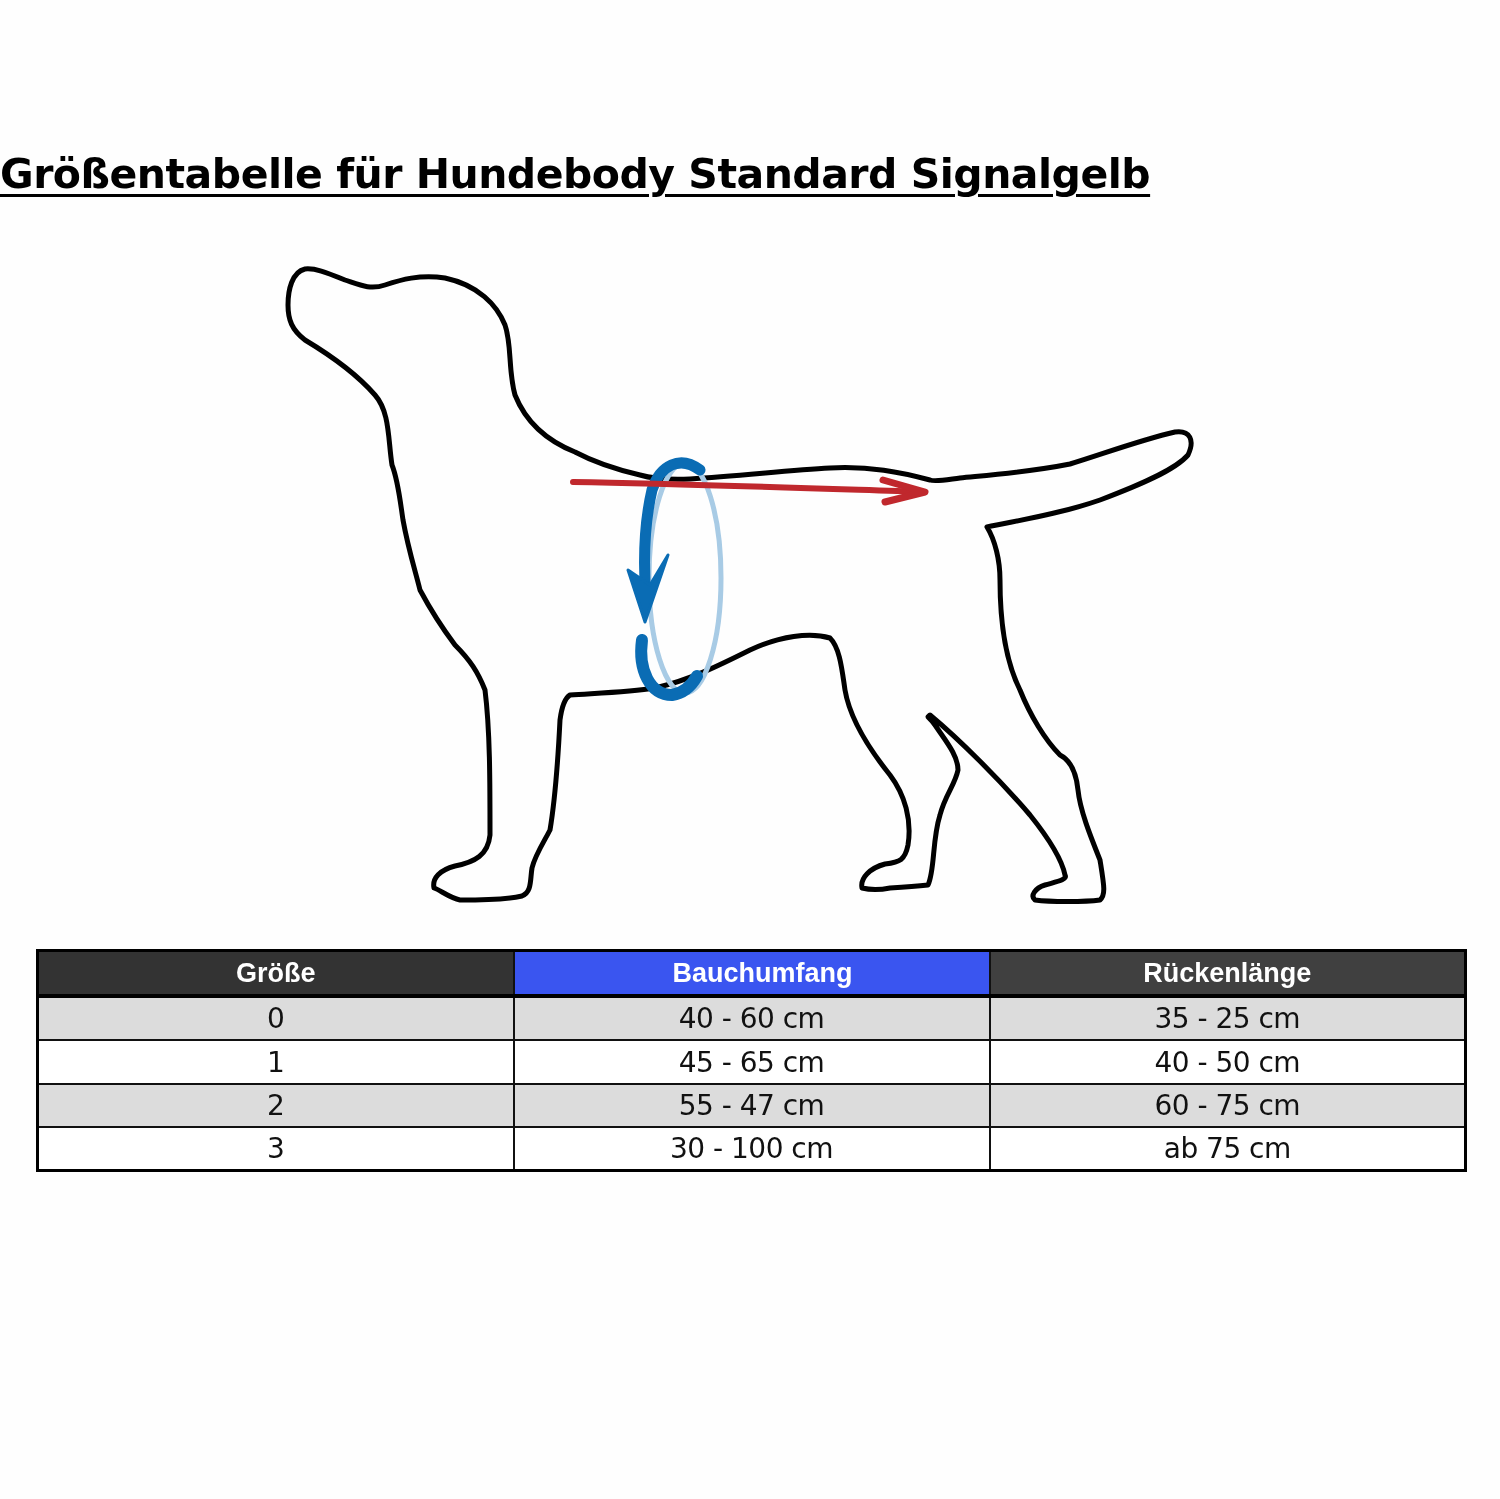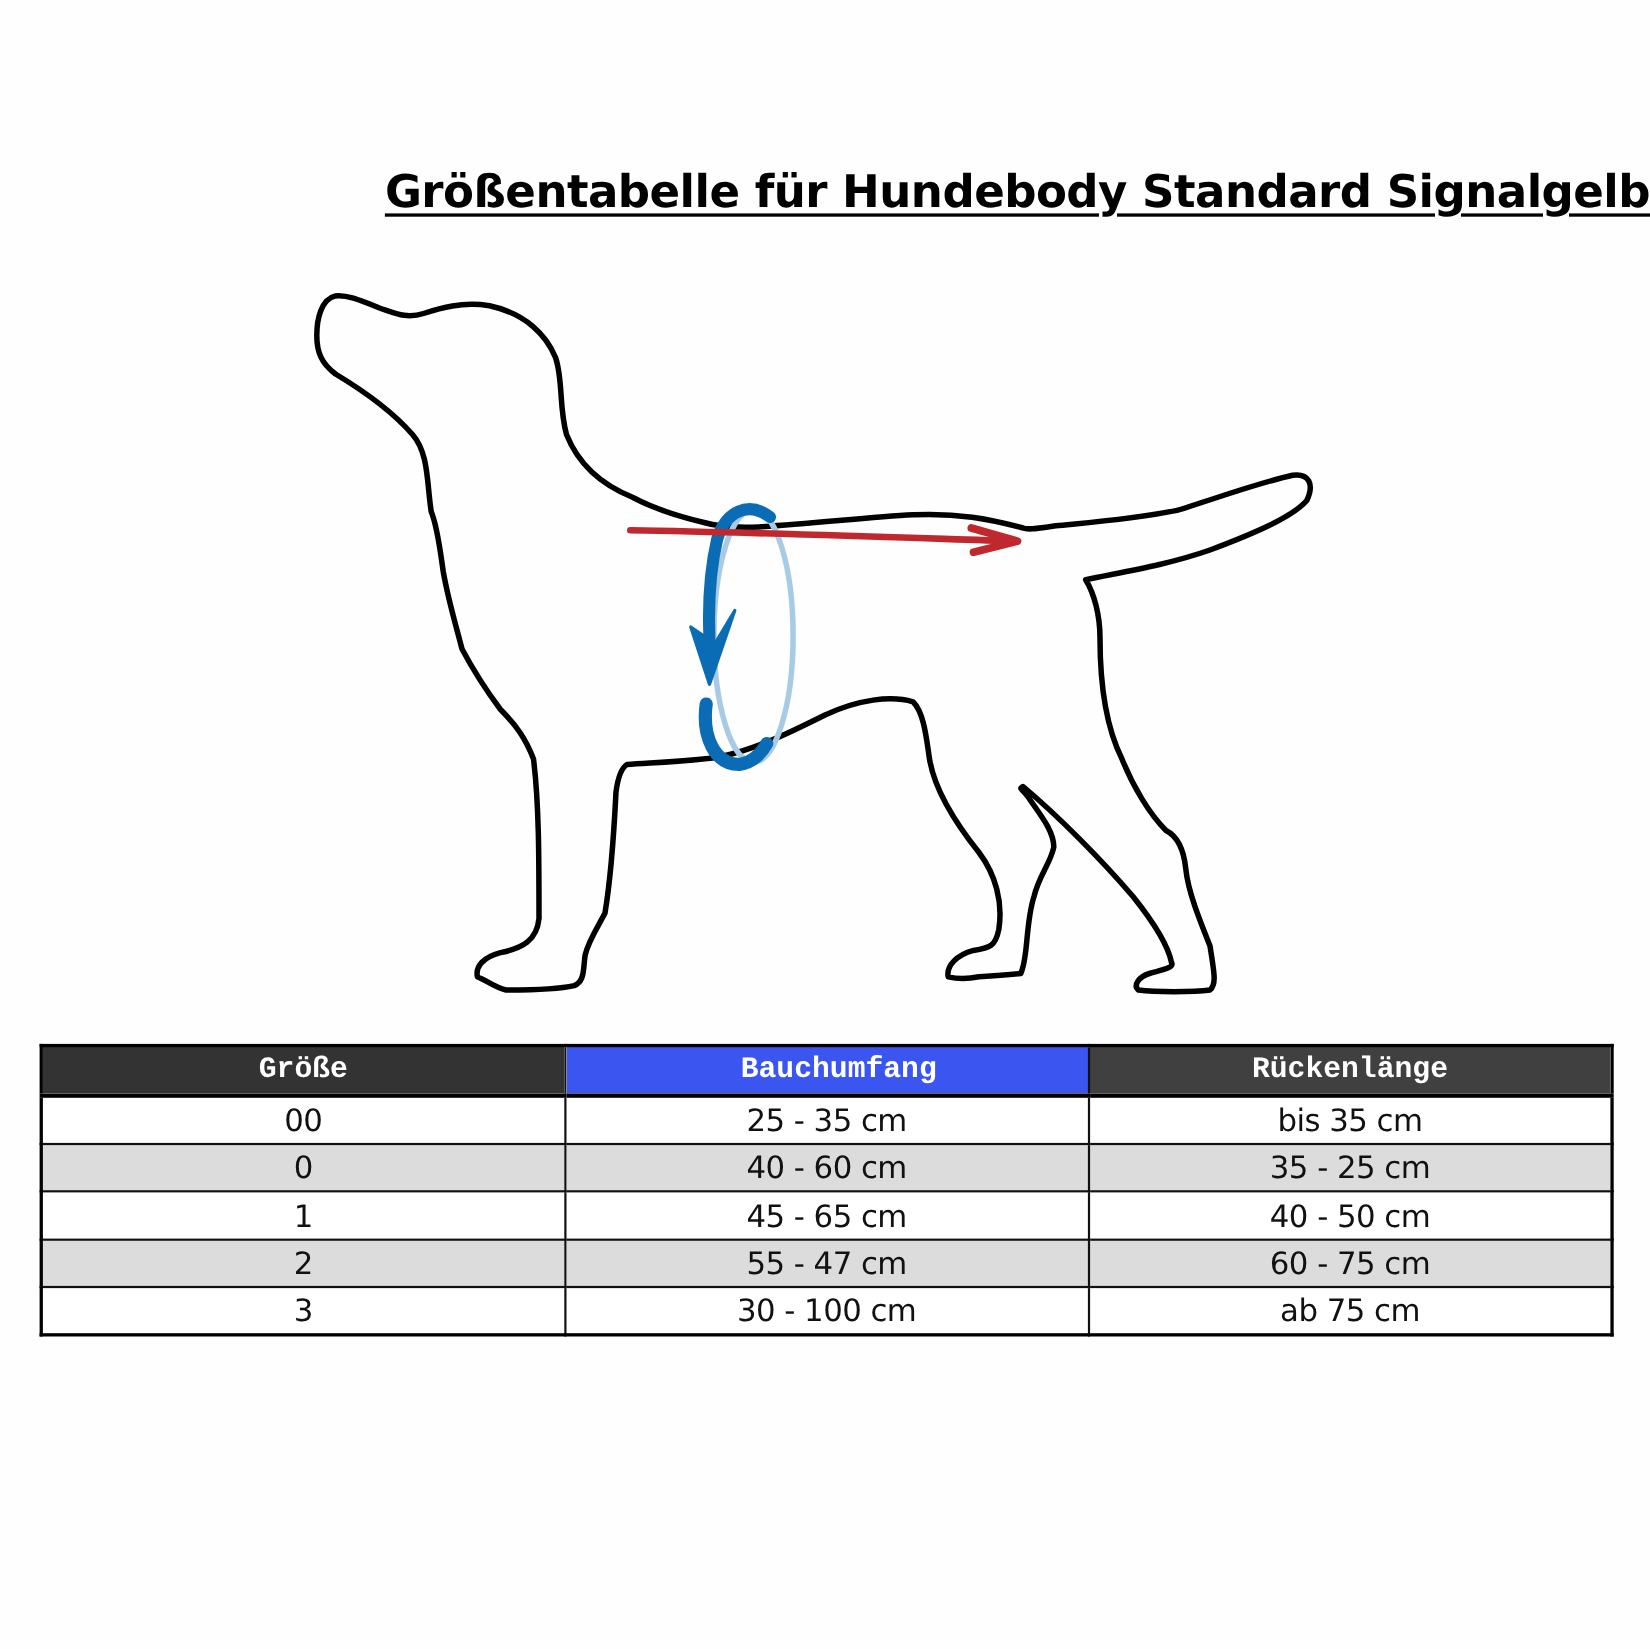--- a/index.html
+++ b/index.html
@@ -12,21 +12,21 @@
       height: 1499px;
       position: relative;
       overflow: hidden;
       font-family: "DejaVu Sans", "Liberation Sans", sans-serif;
     }
     .title {
       position: absolute;
       left: 0;
       top: 150px;
       width: 1500px;
-      text-align: right;
+      text-align: left;
       font-family: "DejaVu Sans", sans-serif;
       font-weight: bold;
       font-size: 41px;
       letter-spacing: -0.5px;
       color: #000;
     }
     .title span {
       text-decoration: underline;
       text-decoration-thickness: 3px;
       text-underline-offset: 6px;
@@ -50,21 +50,21 @@
     .size-table th, .size-table td {
       border: 2px solid #111;
       text-align: center;
       padding: 0;
       overflow: hidden;
       white-space: nowrap;
     }
     .size-table th {
       height: 42px;
       color: #fff;
-      font-family: Liberation Mono, monospace;
+      font-family: Liberation Sans, sans-serif;
       font-weight: bold;
       font-size: 27px;
       border-bottom: 4px solid #000;
     }
     .size-table td {
       height: 41px;
       color: #111;
       font-family: "DejaVu Sans", sans-serif;
       font-weight: normal;
       font-size: 28px;
@@ -166,25 +166,20 @@
       <col class="col">
   </colgroup>
   <thead>
     <tr>
       <th style="background:#333333;">Größe</th>
       <th style="background:#3a55f0;padding-left:22px;">Bauchumfang</th>
       <th style="background:#404040;">Rückenlänge</th>
     </tr>
   </thead>
   <tbody>
-    <tr class="plain">
-      <td>00</td>
-      <td>25 - 35 cm</td>
-      <td>bis 35 cm</td>
-    </tr>
     <tr class="alt">
       <td>0</td>
       <td>40 - 60 cm</td>
       <td>35 - 25 cm</td>
     </tr>
     <tr class="plain">
       <td style="height:42px;">1</td>
       <td>45 - 65 cm</td>
       <td>40 - 50 cm</td>
     </tr>

